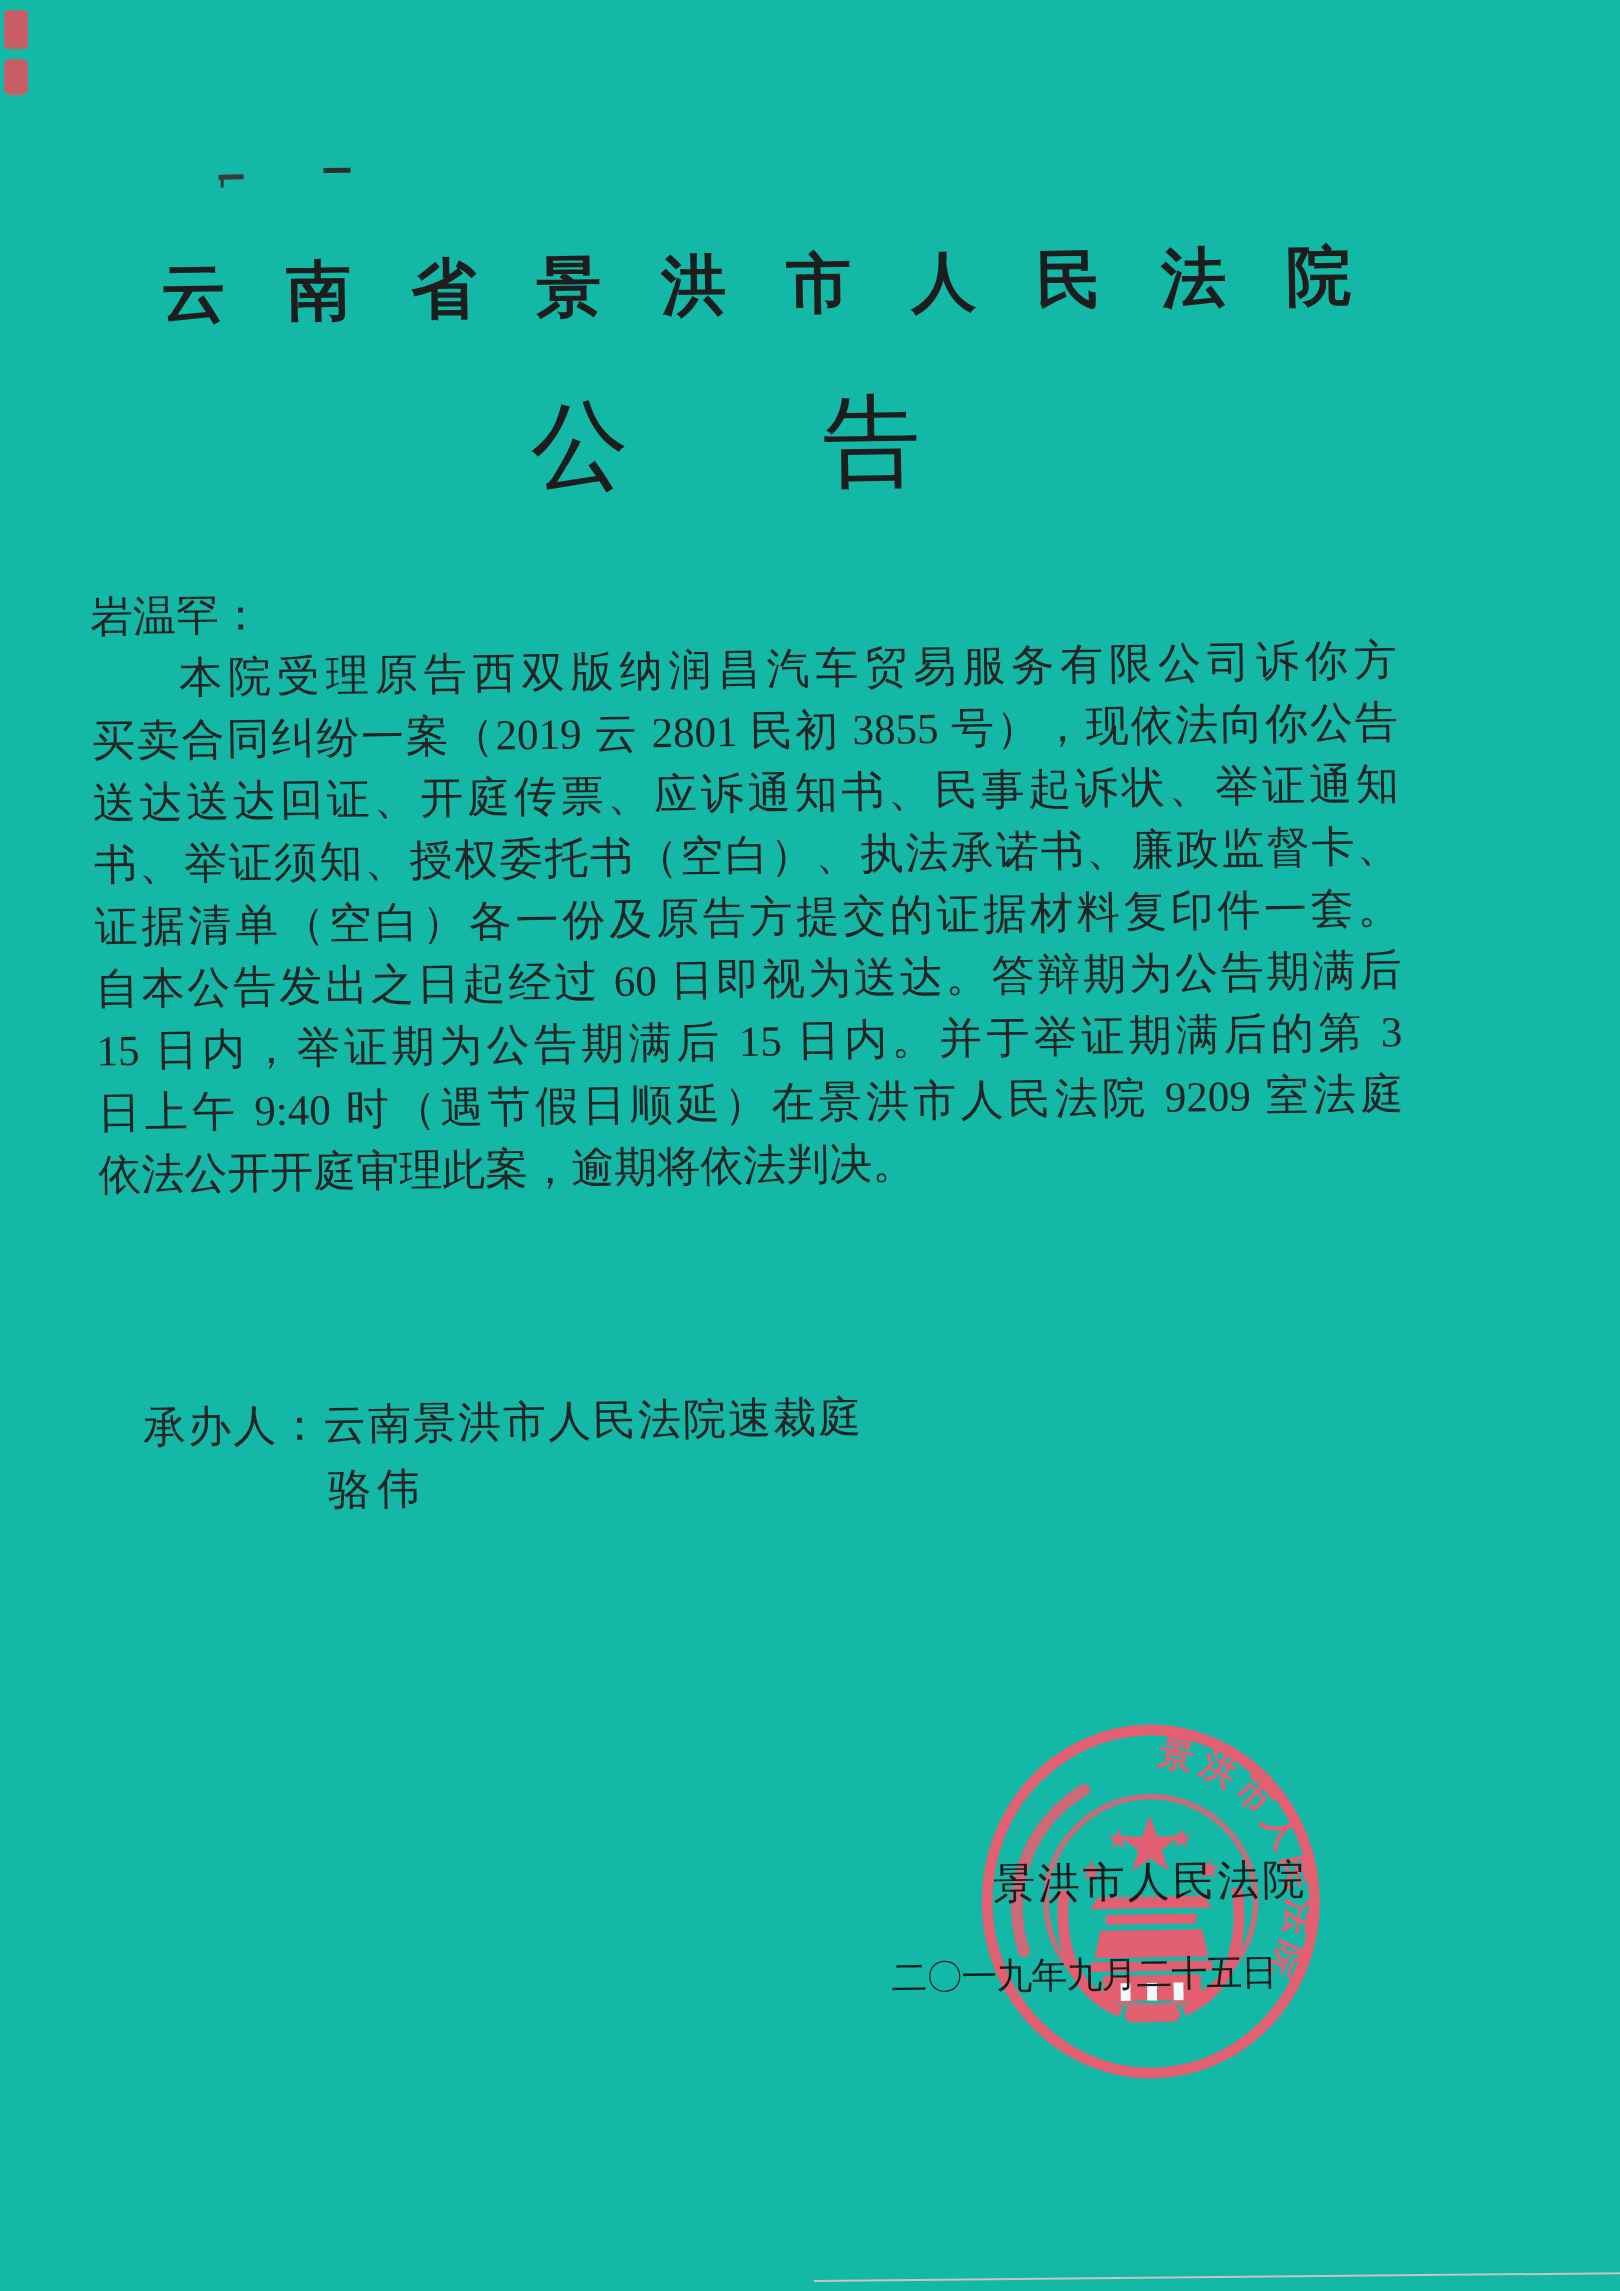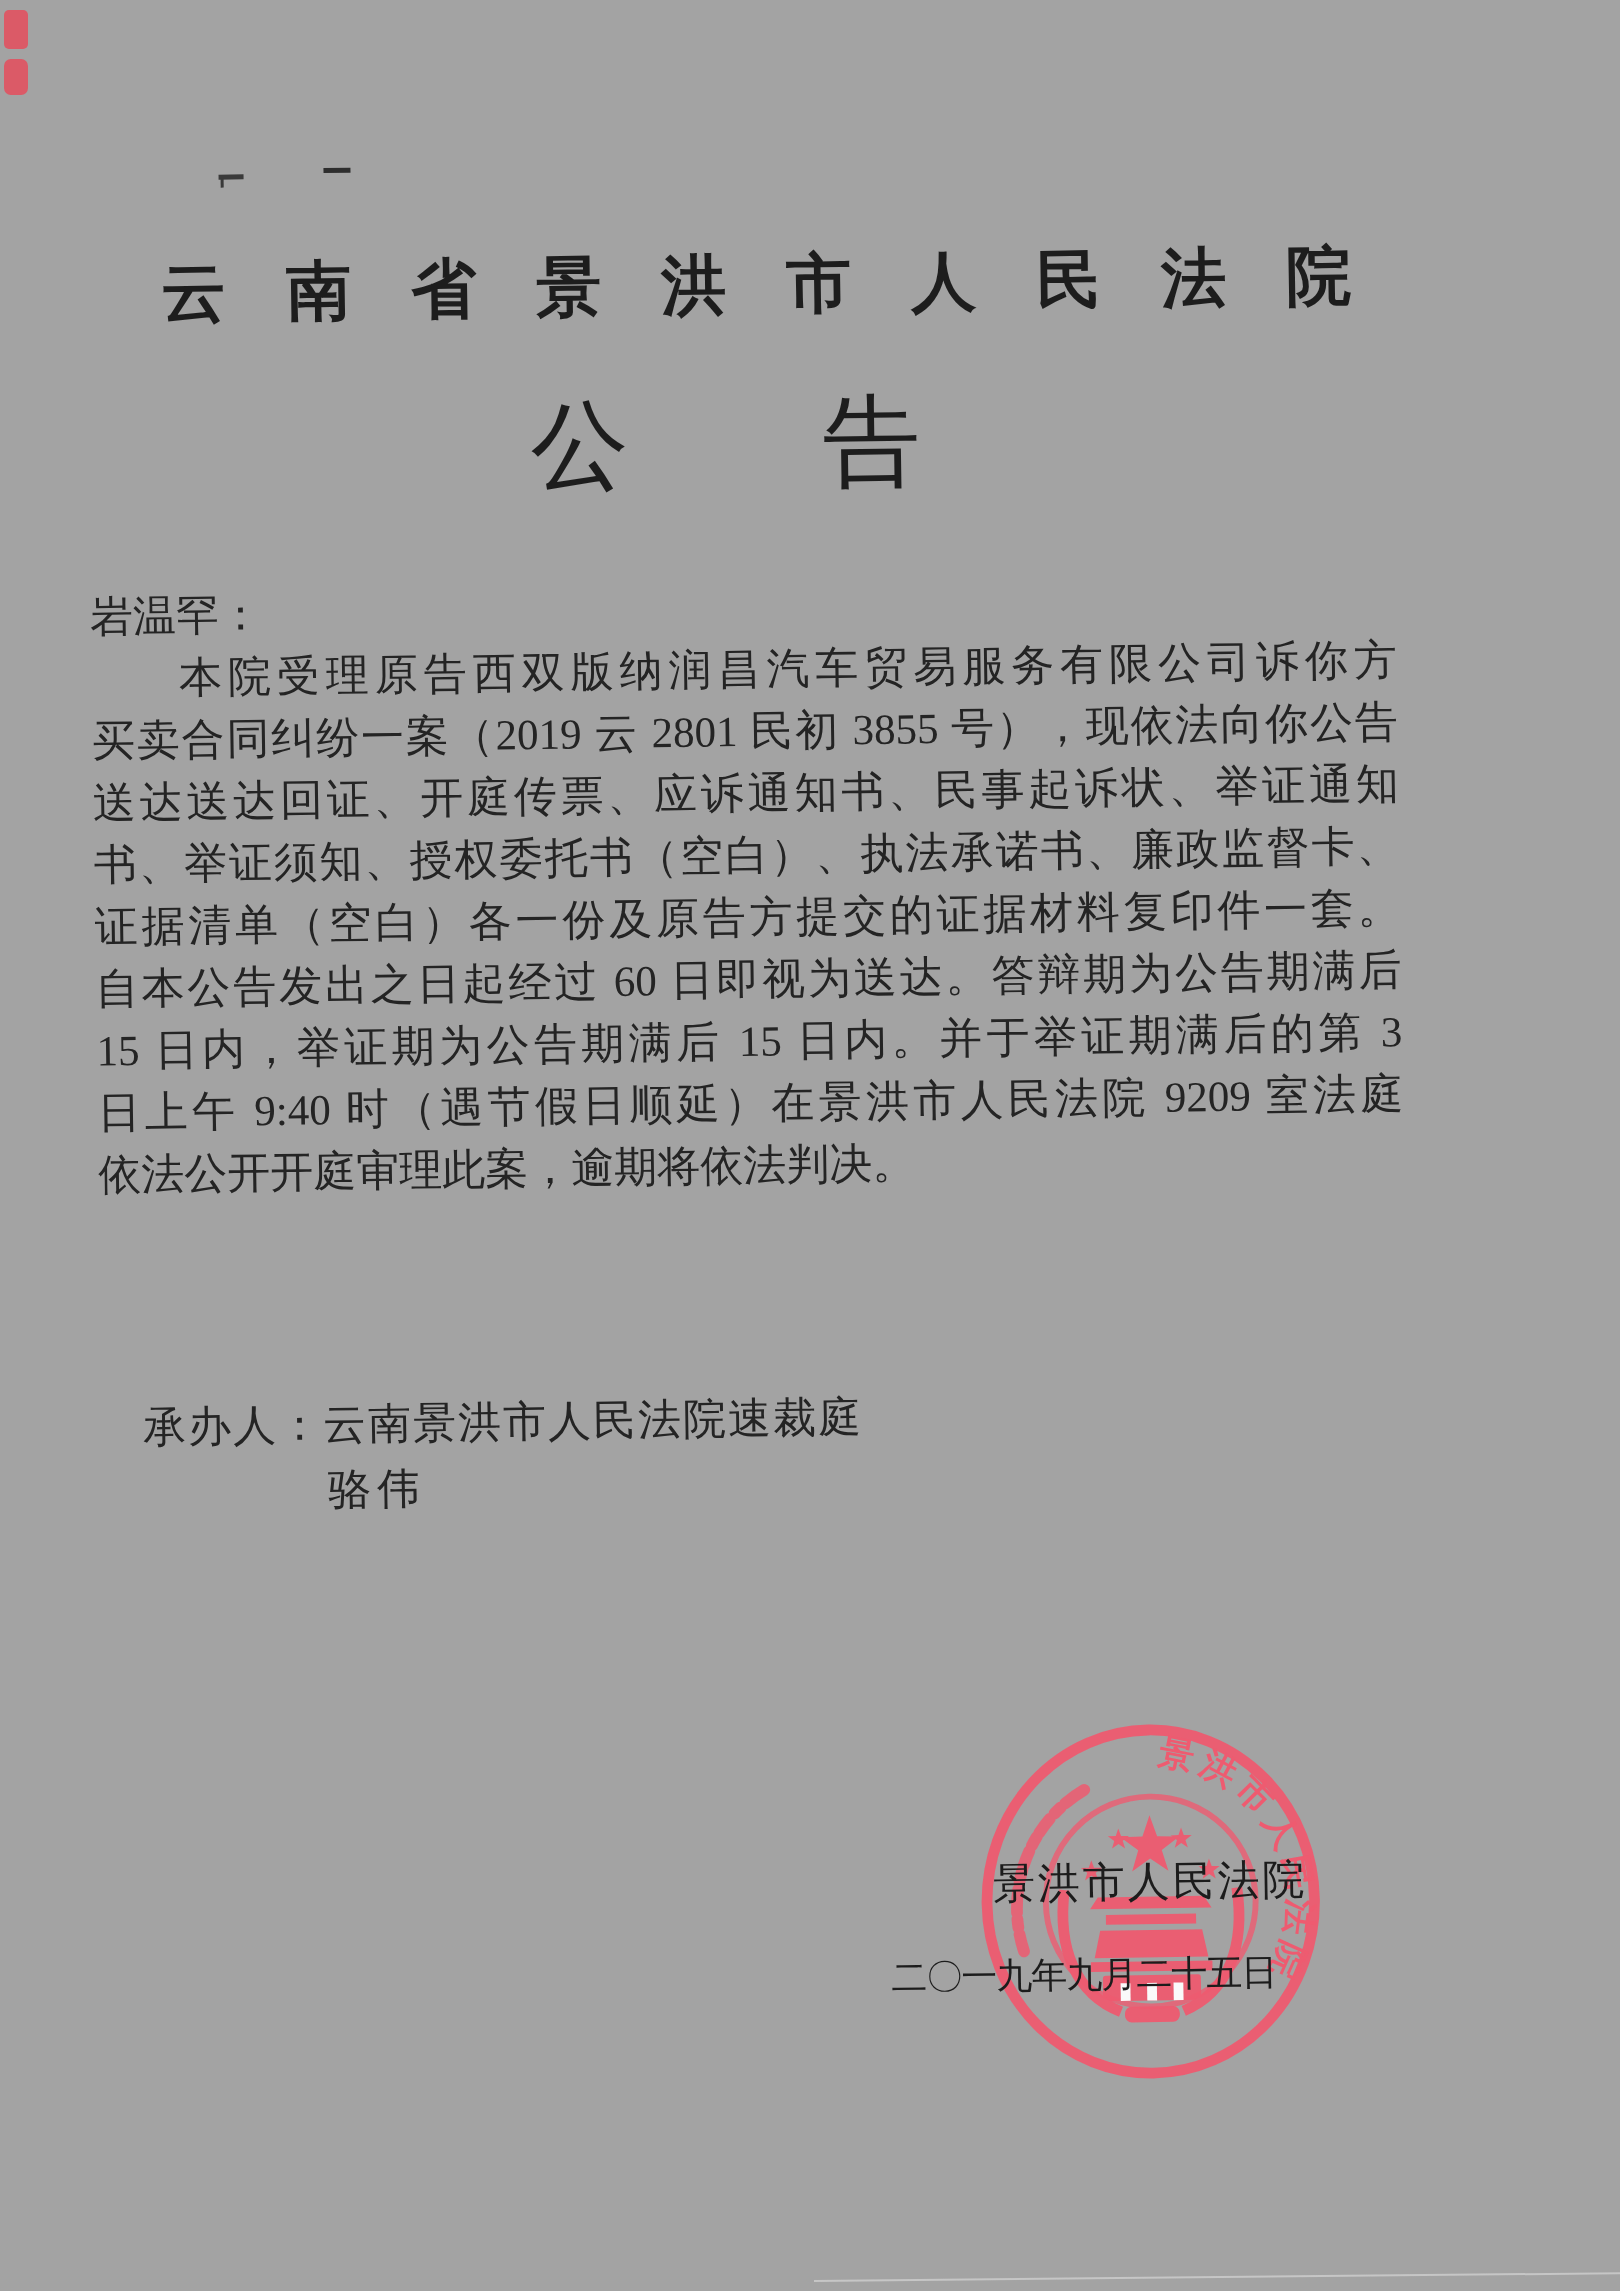--- a/index.html
+++ b/index.html
@@ -1,17 +1,17 @@
 <!DOCTYPE html>
 <html><head>
 <meta charset="utf-8">
 <style>
   html,body{margin:0;padding:0;background:#ffffff;}
   .page{
-    position:relative;width:1620px;height:2292px;background:#a3a3a3;overflow:hidden;
+    position:relative;width:1620px;height:2292px;background:#14b8a6;overflow:hidden;
     font-family:"Liberation Serif","DejaVu Serif",serif;color:#262626;
   }
   .content{position:absolute;inset:0;transform:rotate(-0.85deg);transform-origin:50% 50%;}
 
   
   .dash{position:absolute;background:#2e2e2e;}
   .dash-a{left:233px;top:166px;width:24.5px;height:4.9px;background:#3a3a3a;}
   .dash-a::after{content:"";position:absolute;left:2px;top:3.9px;width:2.9px;height:8.8px;background:#3a3a3a;}
   .dash-b{left:338px;top:161px;width:27.4px;height:4.9px;}
 

